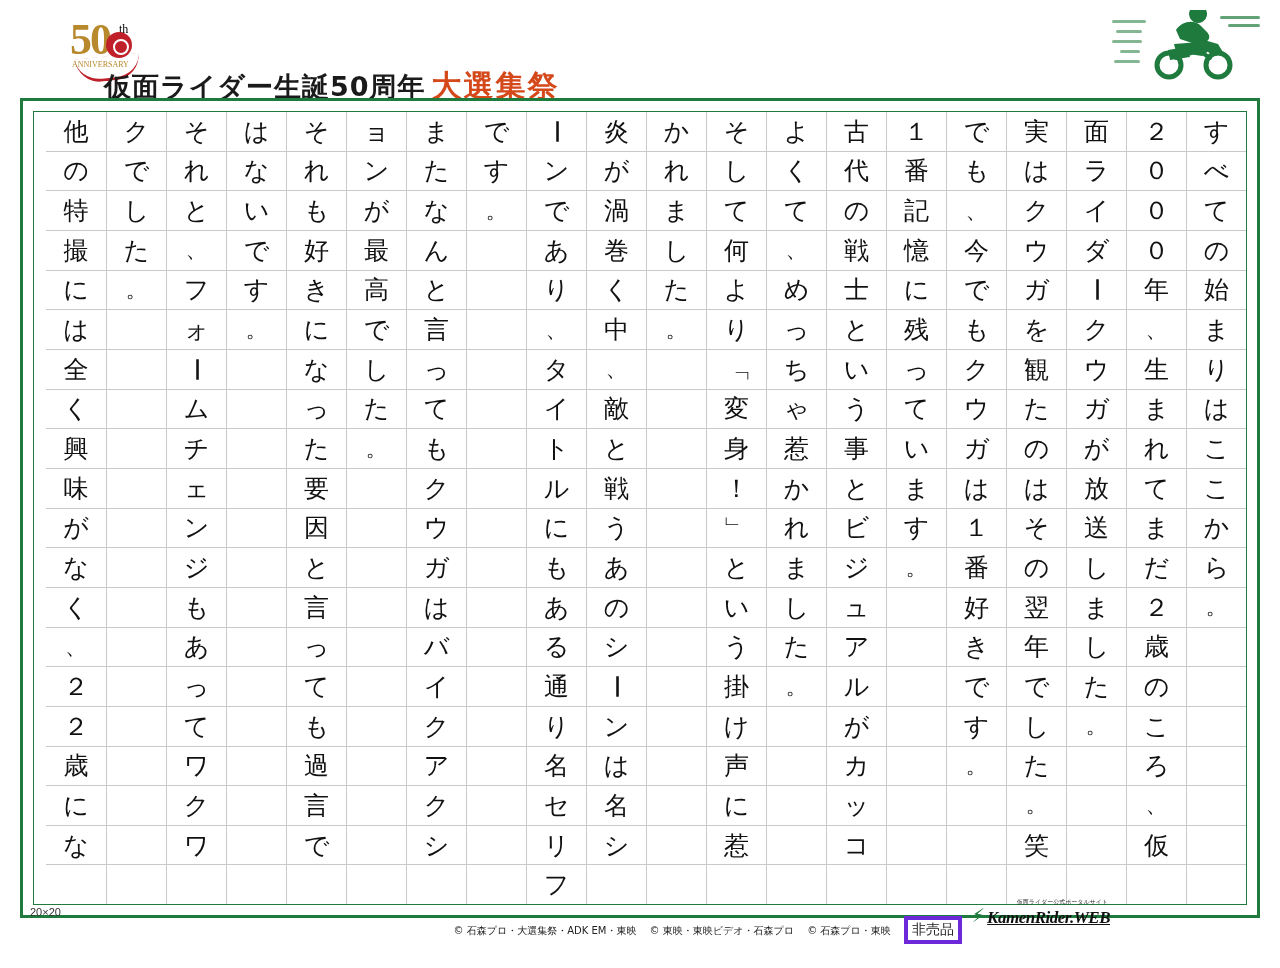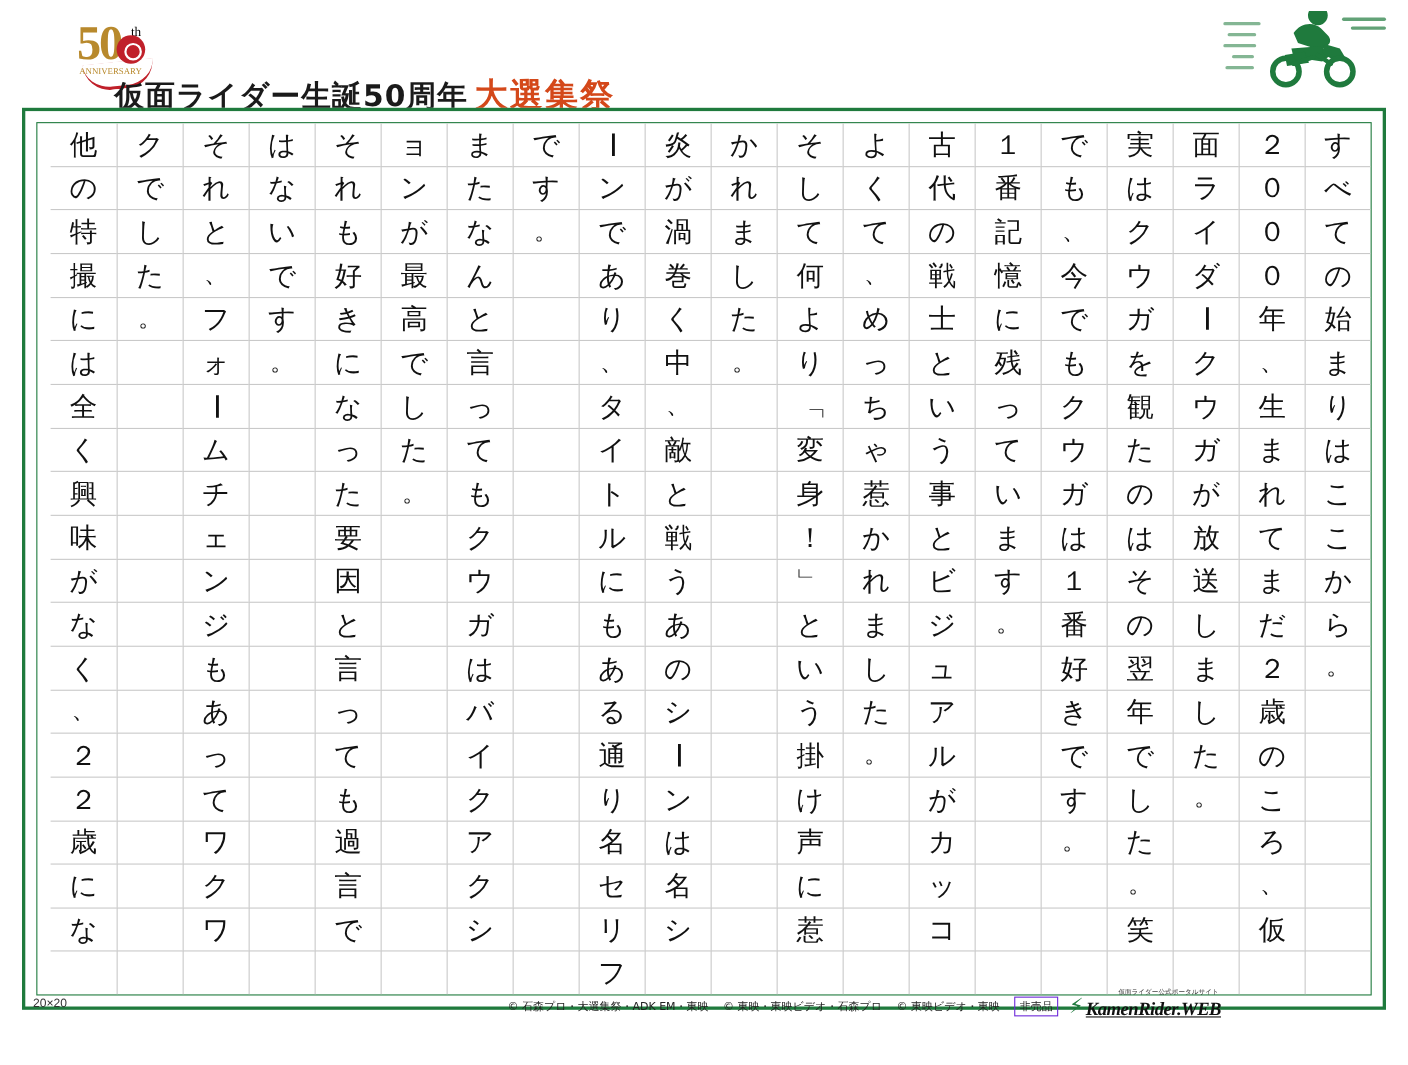--- a/index.html
+++ b/index.html
@@ -193,24 +193,25 @@
     right: 170px;
     top: 10px;
     font-size: 10px;
     color: #222;
     white-space: nowrap;
     font-family: "DejaVu Sans", sans-serif;
   }
   .credits span { margin-left: 10px; }
   .nonsale {
     display: inline-block;
-    border: 1px solid #6d28d9;
+    border: 4px solid #6d28d9;
     padding: 1px 4px;
     margin-left: 10px;
-    font-size: 10px;
+    font-size: 14px;
+    margin-top: 10px;
   }
   .kr-web {
     position: absolute;
     right: 22px;
     top: 4px;
     width: 140px;
     height: 30px;
     display: flex;
     align-items: center;
     justify-content: flex-end;
@@ -1317,21 +1318,21 @@
         </div>
       </div>
   </div>
 </div>
 
 <div class="footer">
   <div class="grid-size">20×20</div>
   <div class="credits">
     <span>© 石森プロ・大選集祭・ADK EM・東映</span>
     <span>© 東映・東映ビデオ・石森プロ</span>
-    <span>© 東映ビデオ・東映</span>
+    <span>© 石森プロ・東映</span>
     <span class="nonsale">非売品</span>
   </div>
   <div class="kr-web">
     <span class="sub">仮面ライダー公式ポータルサイト</span>
     <span class="bolt">⚡</span>
     <span class="mark">KamenRider.WEB</span>
   </div>
 </div>
 
 </body></html>

